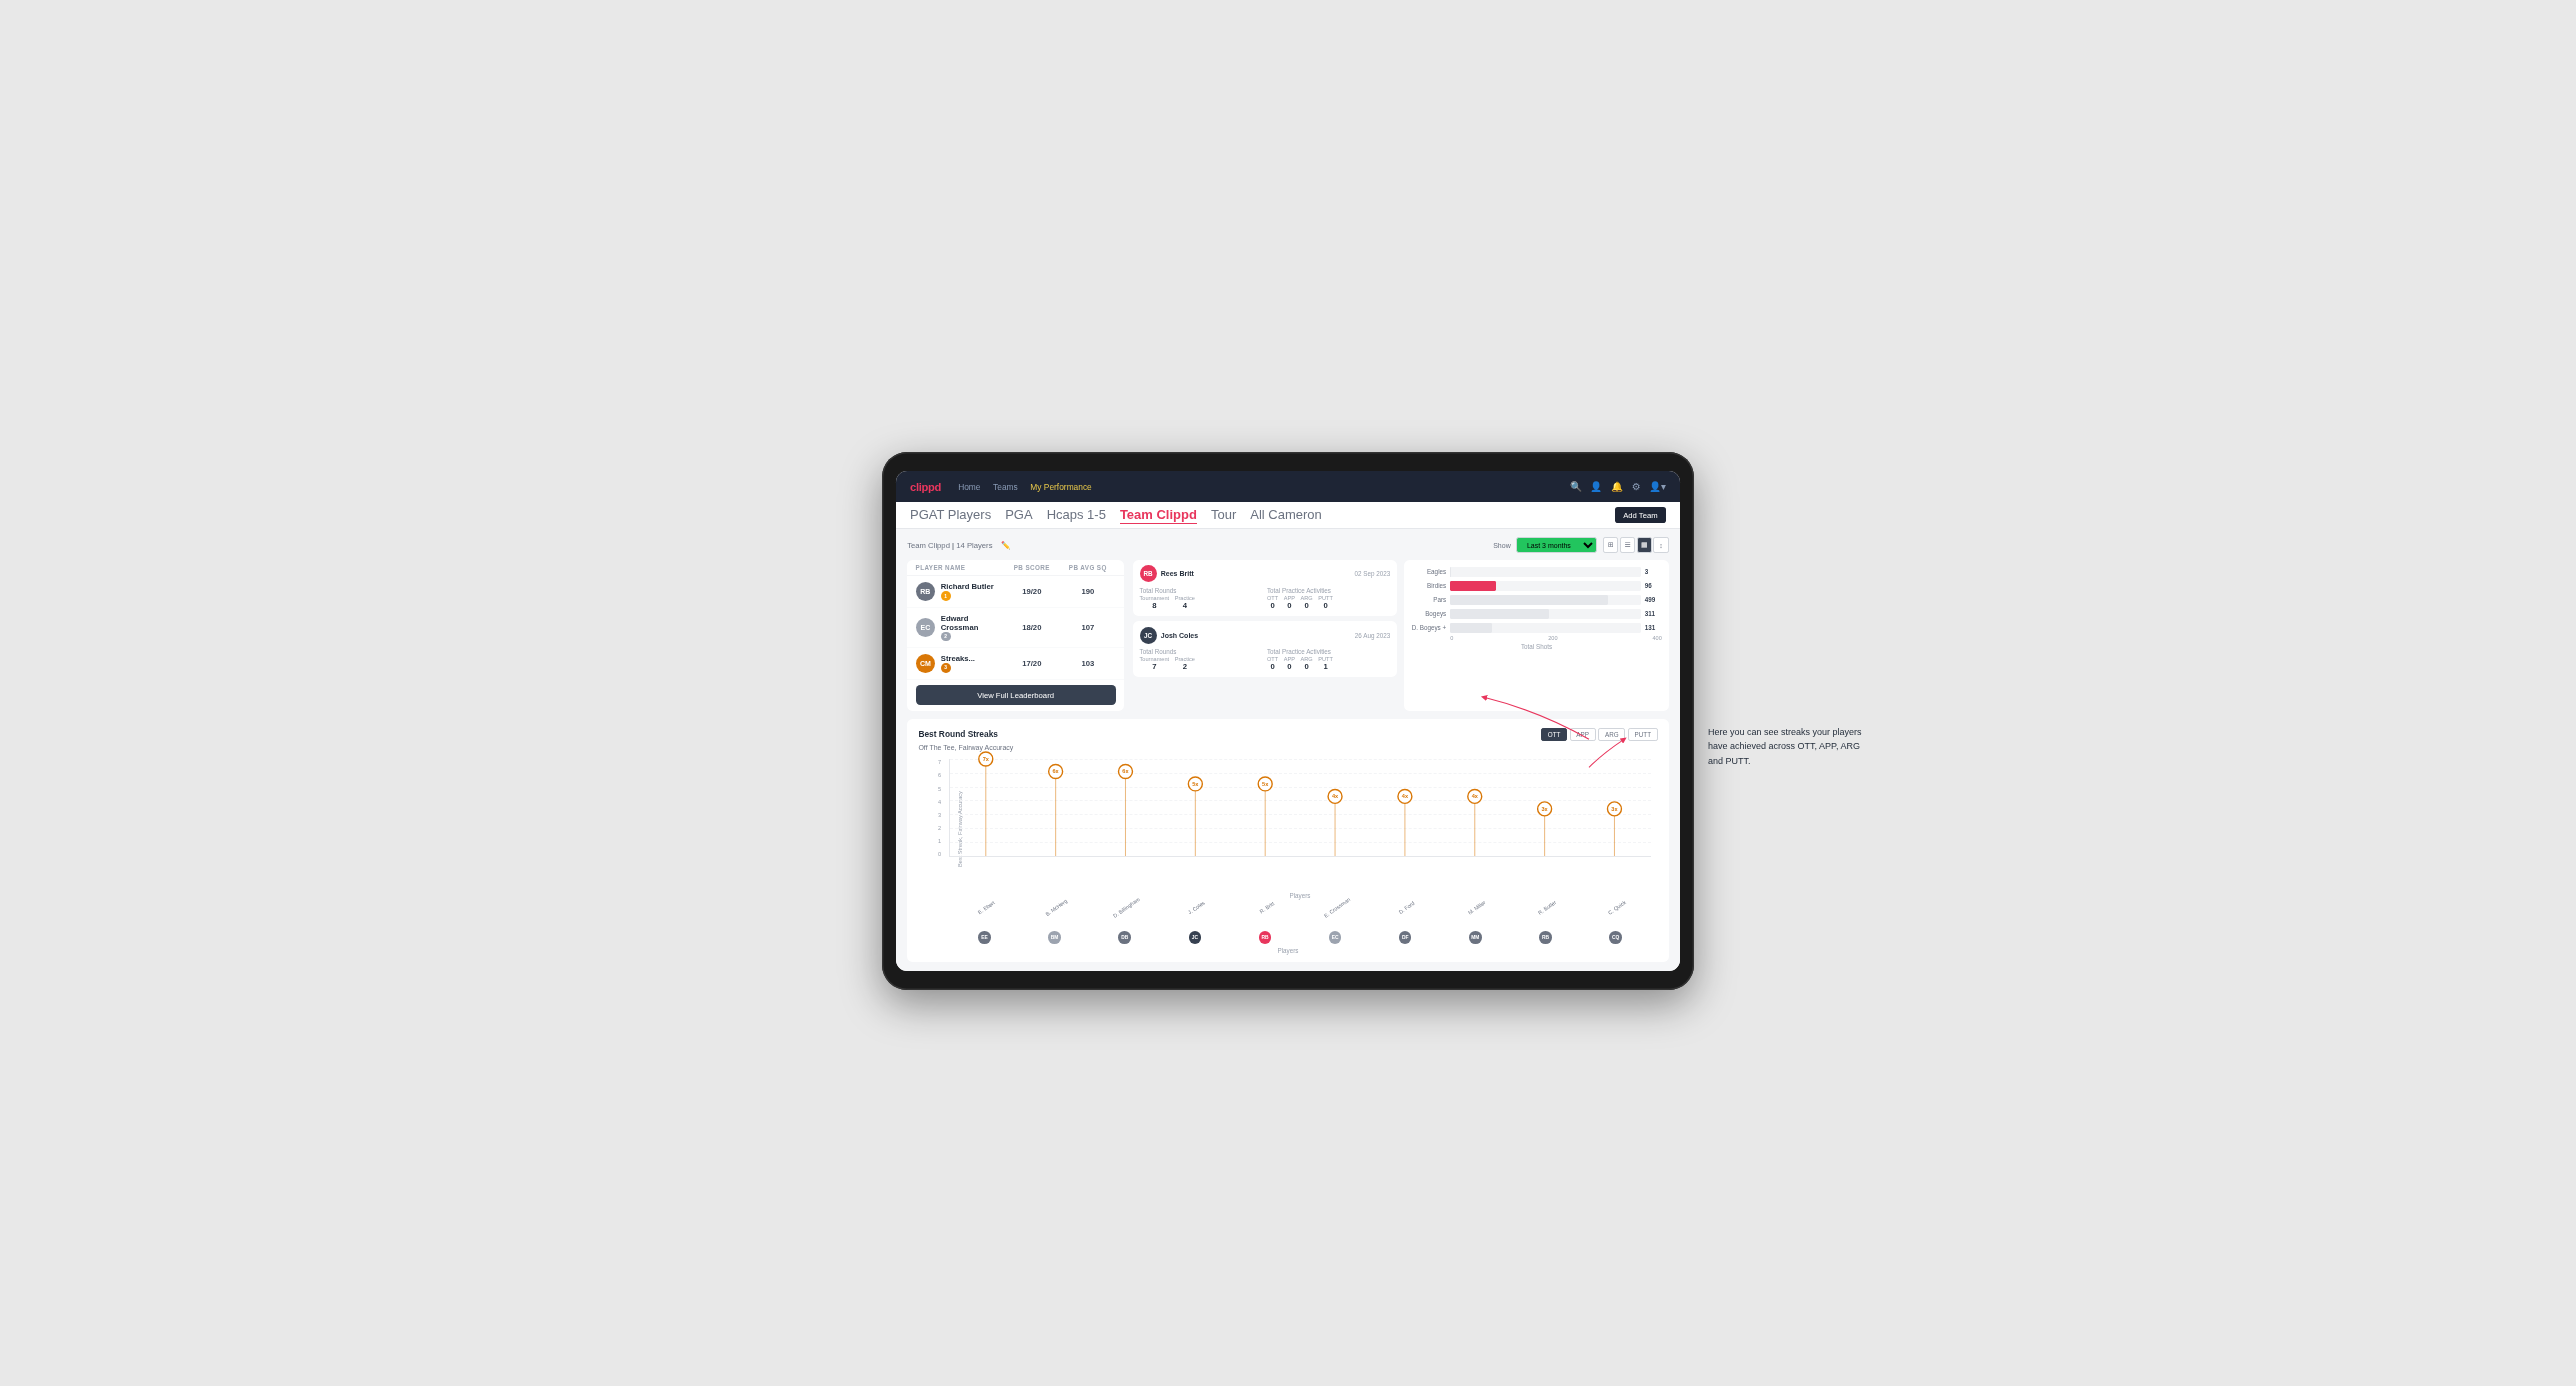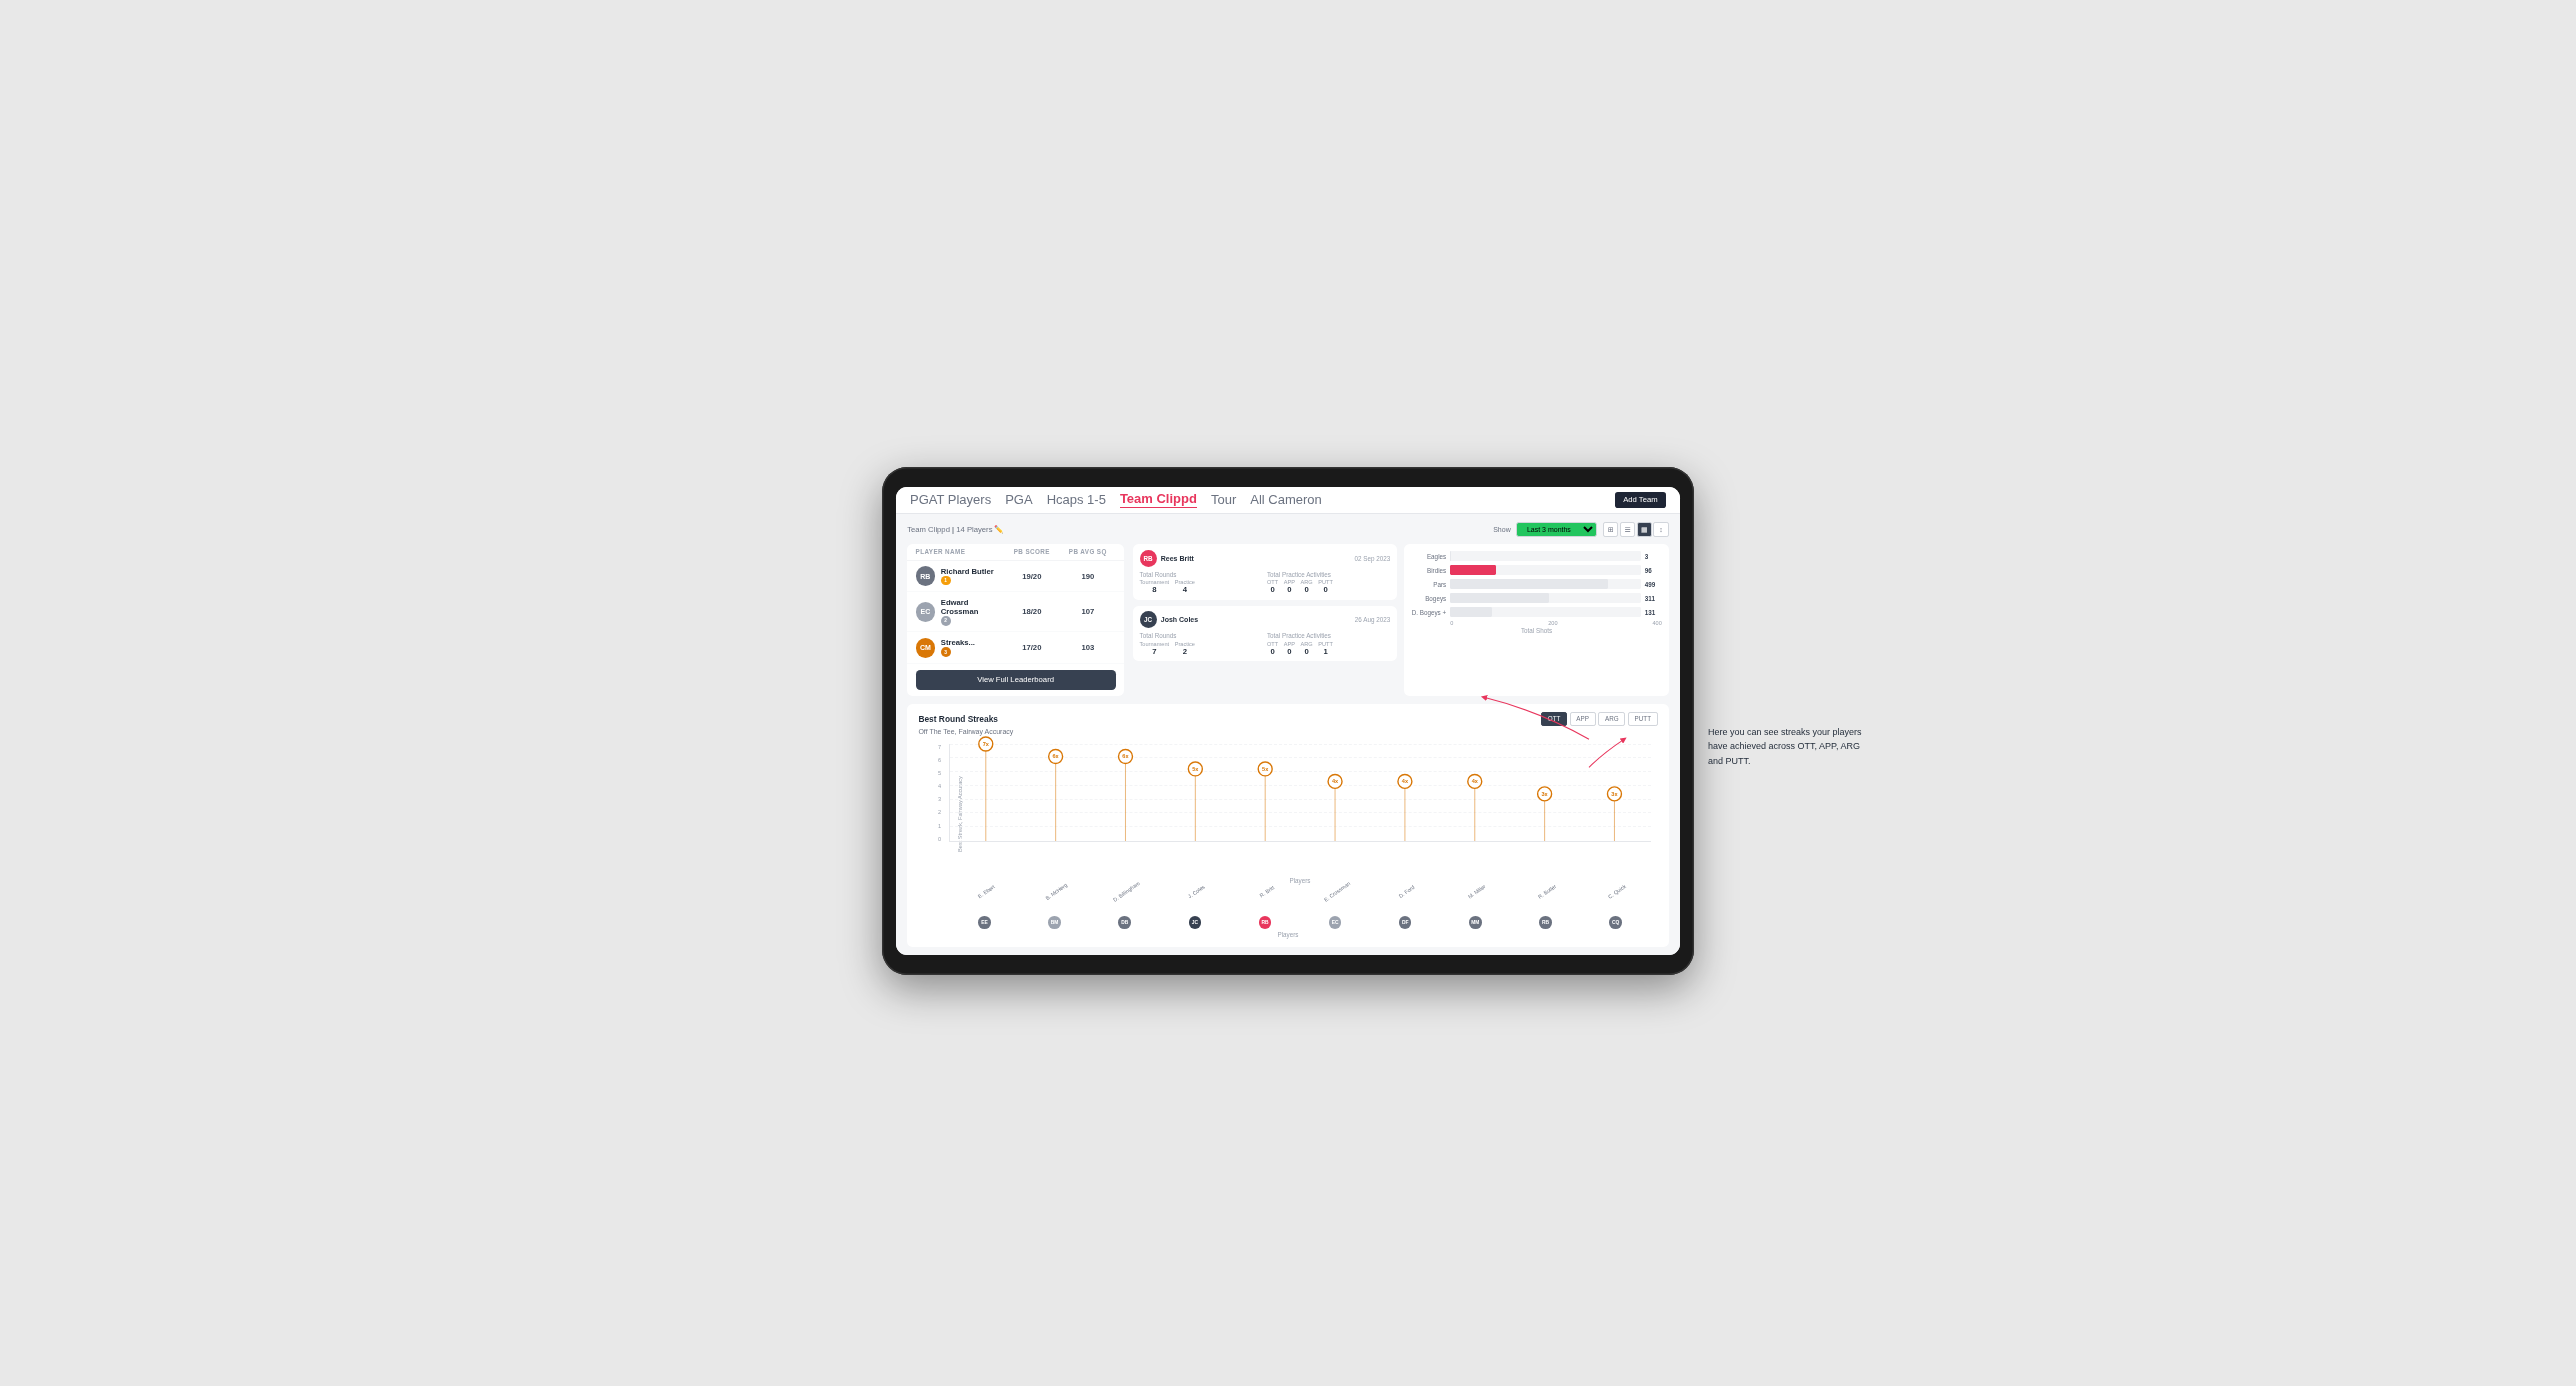--- a/index.html
+++ b/index.html
@@ -429,36 +429,51 @@
         <marker id="arr" markerWidth="6" markerHeight="6" refX="3" refY="3" orient="auto">
           <path d="M0,0 L6,3 L0,6 Z" fill="#e8365d"></path>
         </marker>
       </defs>
     </svg>
   </div>
 
   <div class="tablet-frame">
     <div class="tablet-screen">
 
+      <div class="nav-bar">
+        <span class="nav-logo">clippd</span>
+        <div class="nav-links">
+          <span class="nav-link">Home</span>
+          <span class="nav-link">Teams</span>
+          <span class="nav-link active">My Performance</span>
+        </div>
+        <div class="nav-icons">
+          <span class="nav-icon">🔍</span>
+          <span class="nav-icon">👤</span>
+          <span class="nav-icon">🔔</span>
+          <span class="nav-icon">⚙</span>
+          <span class="nav-icon">👤▾</span>
+        </div>
+      </div>
 
       <div class="sub-nav">
         <span class="sub-nav-link">PGAT Players</span>
         <span class="sub-nav-link">PGA</span>
         <span class="sub-nav-link">Hcaps 1-5</span>
         <span class="sub-nav-link active">Team Clippd</span>
         <span class="sub-nav-link">Tour</span>
         <span class="sub-nav-link">All Cameron</span>
         <div class="sub-nav-spacer"></div>
         <button class="add-team-btn">Add Team</button>
       </div>
 
       <div class="main-content">
 
         <div class="team-header">
-          <div style="display:flex; align-items:center; gap:2px;">
+          <div style="display:flex; align-items:center; gap:9px;">
             <span class="team-title">
               <span>Team Clippd</span> | <span style="color:#6b7280;">14 Players</span>
             </span>
             <span class="edit-icon">✏️</span>
           </div>
           <div class="show-controls">
             <span class="show-label">Show</span>
             <select class="show-select">
               <option>Last 3 months</option>
               <option>Last 6 months</option>

